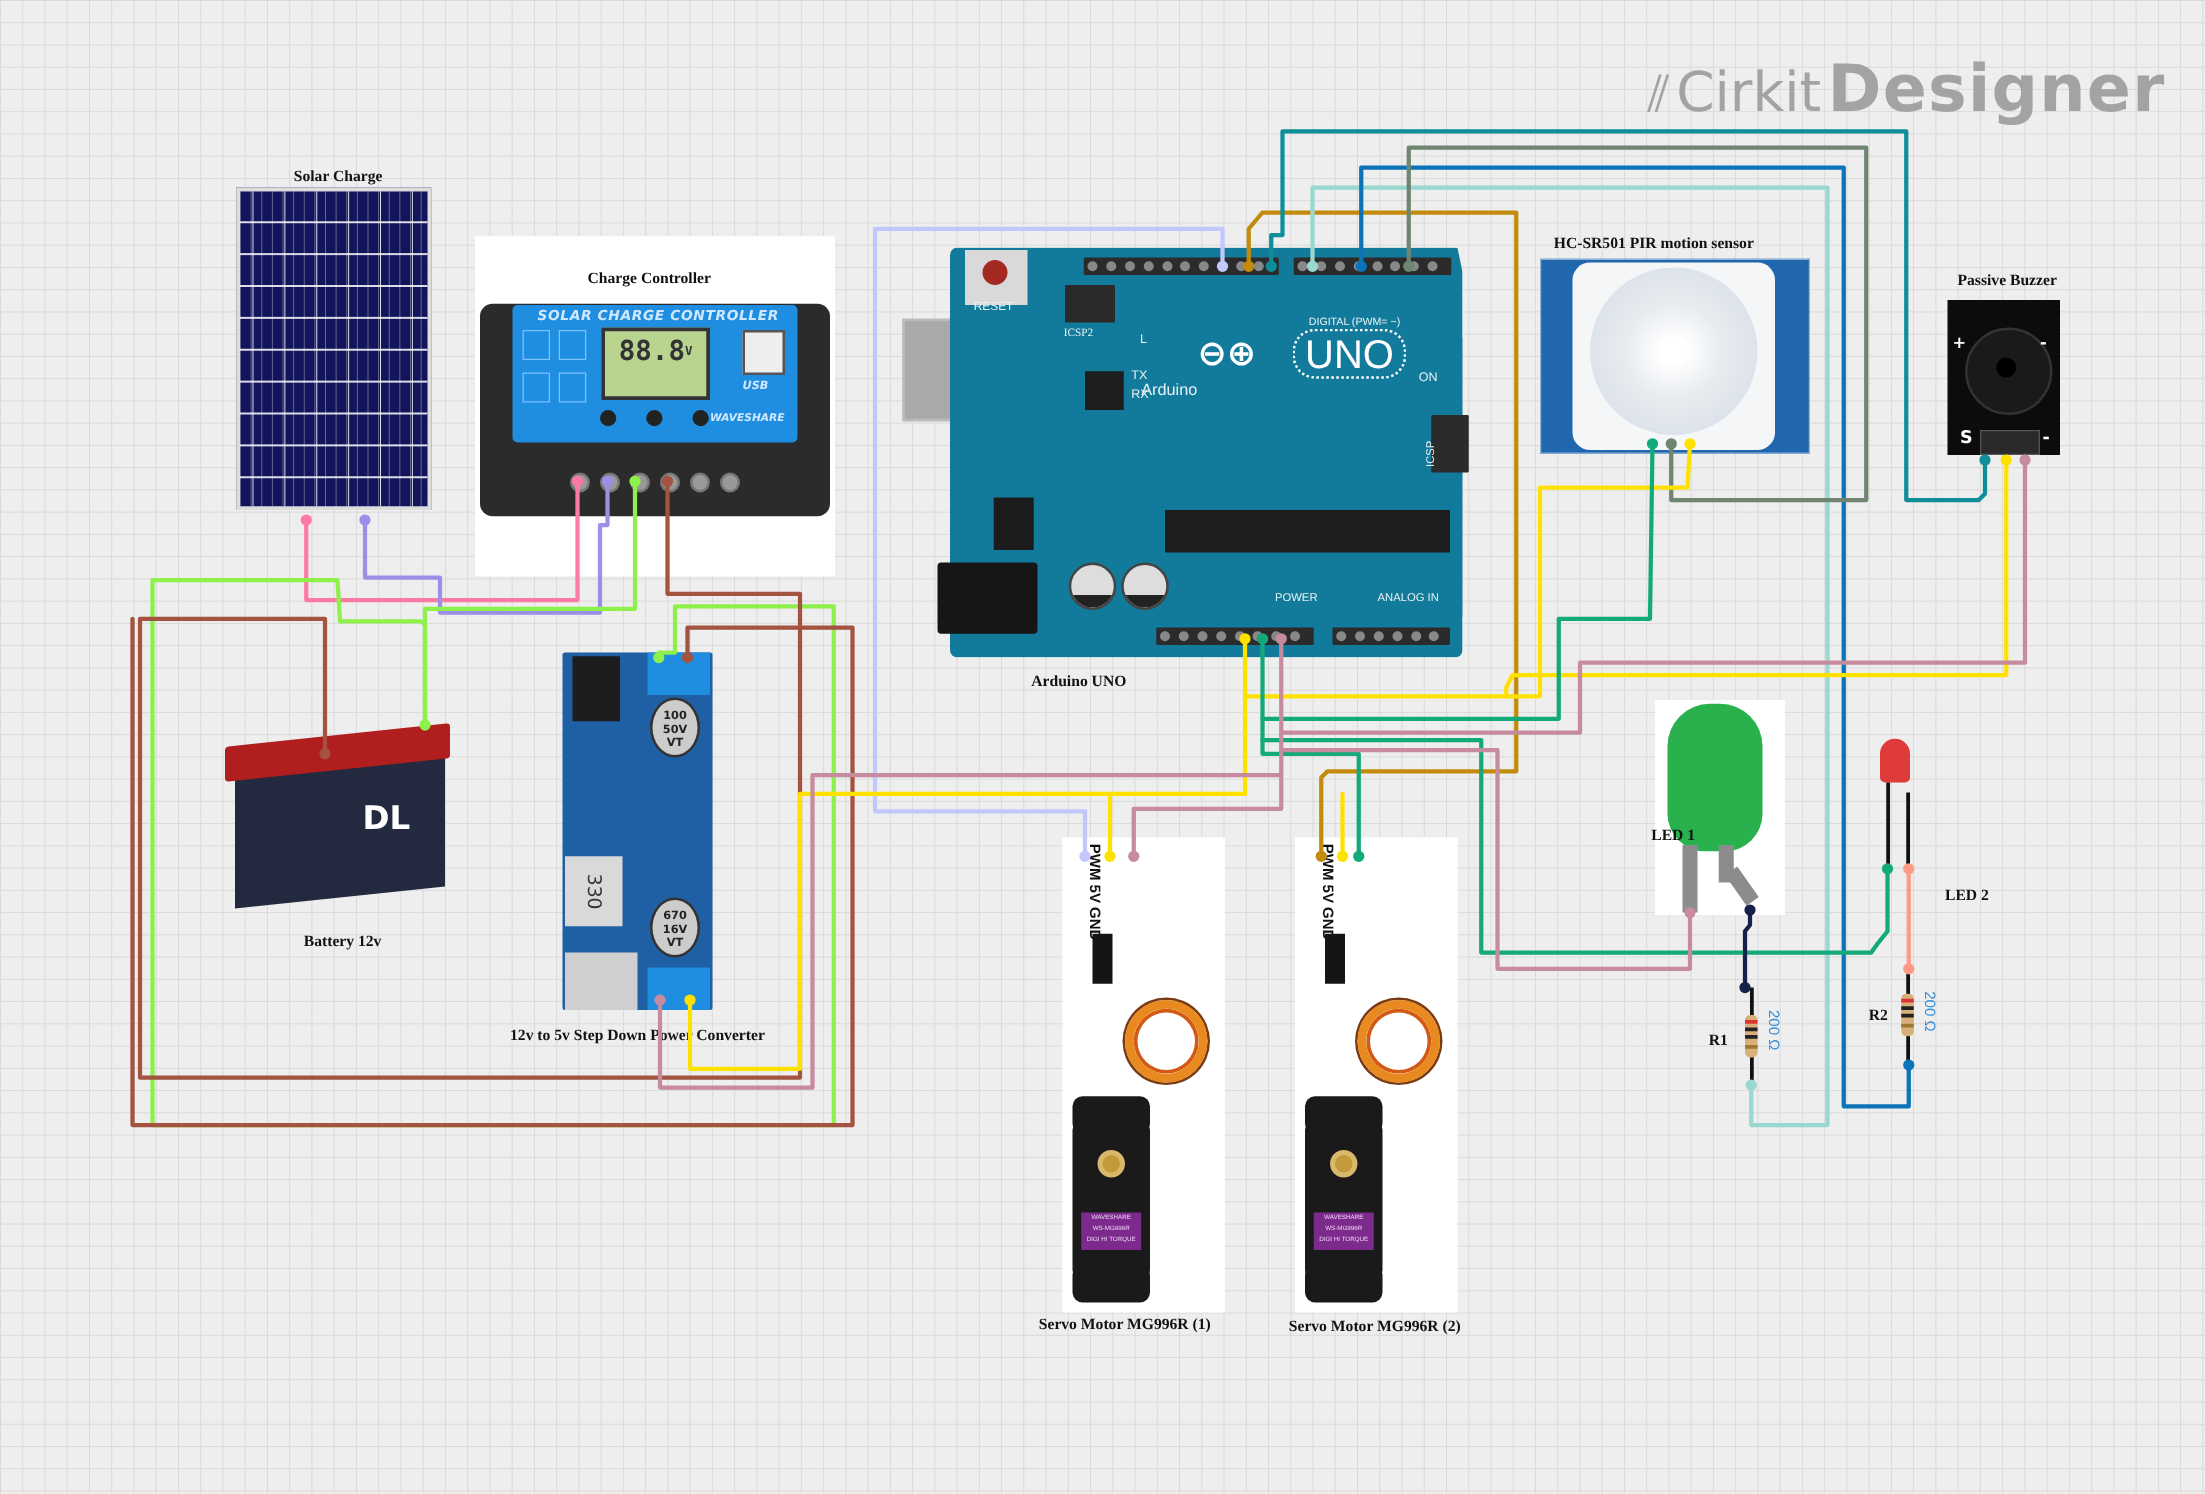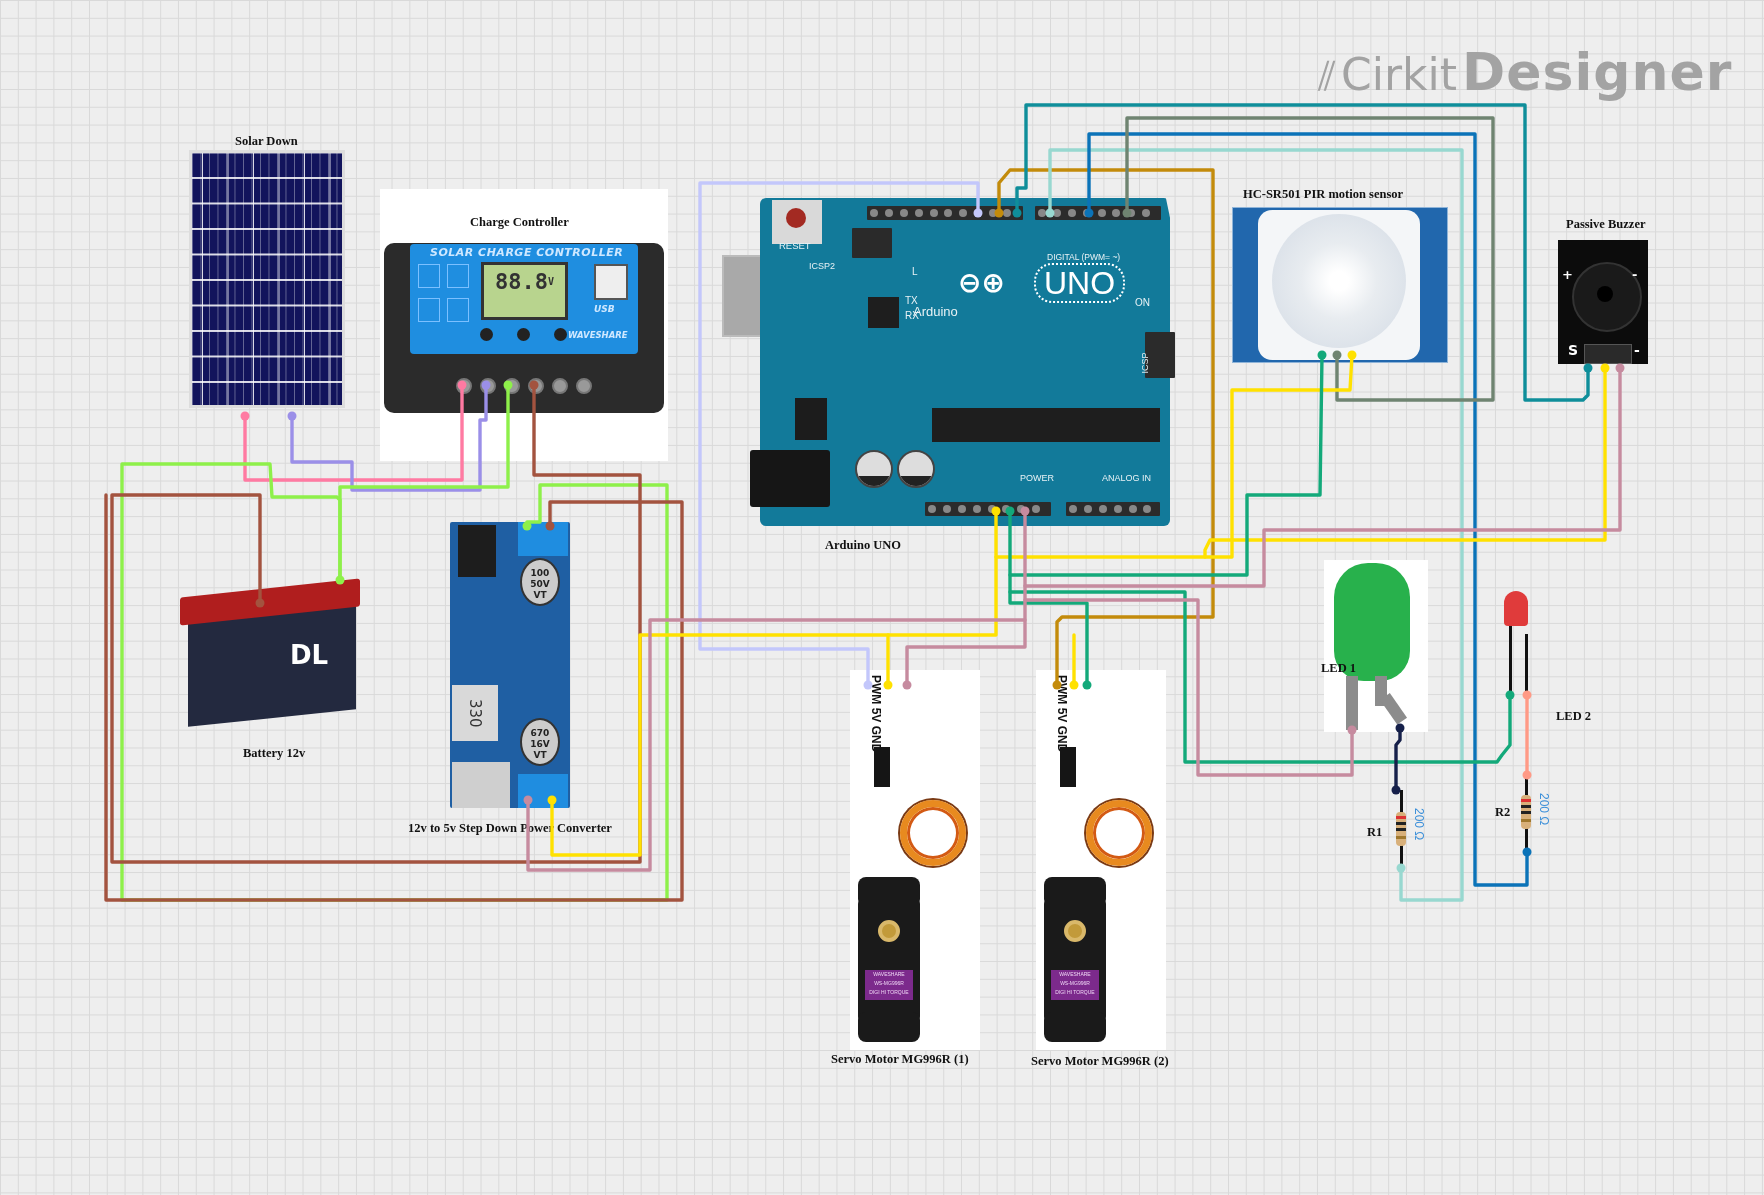--- a/index.html
+++ b/index.html
@@ -93,21 +93,21 @@
 </style>
 </head>
 <body>
 
 <div class="logo">
   <span style="font-size:40px;">⫽</span>
   <span class="c">Cirkit</span>
   <span class="d">Designer</span>
 </div>
 
-<div class="lbl" style="left:235px;top:134px;">Solar Down</div>
+<div class="lbl" style="left:235px;top:134px;">Solar Charge</div>
 <div class="abs solar"></div>
 
 <div class="abs cc-box"></div>
 <div class="lbl" style="left:470px;top:215px;">Charge Controller</div>
 <div class="abs cc-body"></div>
 <div class="abs cc-face"></div>
 <div class="abs cc-title">SOLAR CHARGE CONTROLLER</div>
 <div class="abs cc-ico" style="left:418px;"></div>
 <div class="abs cc-ico" style="left:447px;"></div>
 <div class="abs cc-ico" style="left:418px;top:298px;"></div>
@@ -146,21 +146,21 @@
 <div class="abs ard-jack"></div>
 <div class="abs ard-reset"></div>
 <div class="abs ard-txt" style="left:779px;top:240px;font-size:9.5px;">RESET</div>
 <div class="abs hdr" style="left:867px;top:206px;width:156px;">
   <span class="pin"></span><span class="pin"></span><span class="pin"></span><span class="pin"></span><span class="pin"></span><span class="pin"></span><span class="pin"></span><span class="pin"></span><span class="pin"></span><span class="pin"></span>
 </div>
 <div class="abs hdr" style="left:1035px;top:206px;width:126px;">
   <span class="pin"></span><span class="pin"></span><span class="pin"></span><span class="pin"></span><span class="pin"></span><span class="pin"></span><span class="pin"></span><span class="pin"></span>
 </div>
 <div class="abs hdr" style="left:852px;top:228px;width:40px;height:30px;background:#2a2a2a;"></div>
-<div class="abs ard-txt" style="left:809px;top:261px;">ICSP2</div>
+<div class="abs ard-txt" style="left:851px;top:261px;font-family:Liberation Serif, serif;">ICSP2</div>
 <div class="abs ard-txt" style="left:1047px;top:252px;font-size:8.5px;">DIGITAL (PWM= ~)</div>
 <div class="abs ard-txt" style="left:912px;top:266px;font-size:10px;">L</div>
 <div class="abs ard-txt" style="left:905px;top:295px;font-size:10px;">TX</div>
 <div class="abs ard-txt" style="left:905px;top:310px;font-size:10px;">RX</div>
 <div class="abs" style="left:868px;top:297px;width:31px;height:31px;background:#1e1e1e;"></div>
 <div class="abs uno-logo">⊖⊕</div>
 <div class="abs uno-text">UNO</div>
 <div class="abs ard-txt" style="left:913px;top:304px;font-size:13px;">Arduino</div>
 <div class="abs ard-txt" style="left:1135px;top:297px;font-size:10px;">ON</div>
 <div class="abs hdr" style="left:1145px;top:332px;width:30px;height:46px;"></div>

